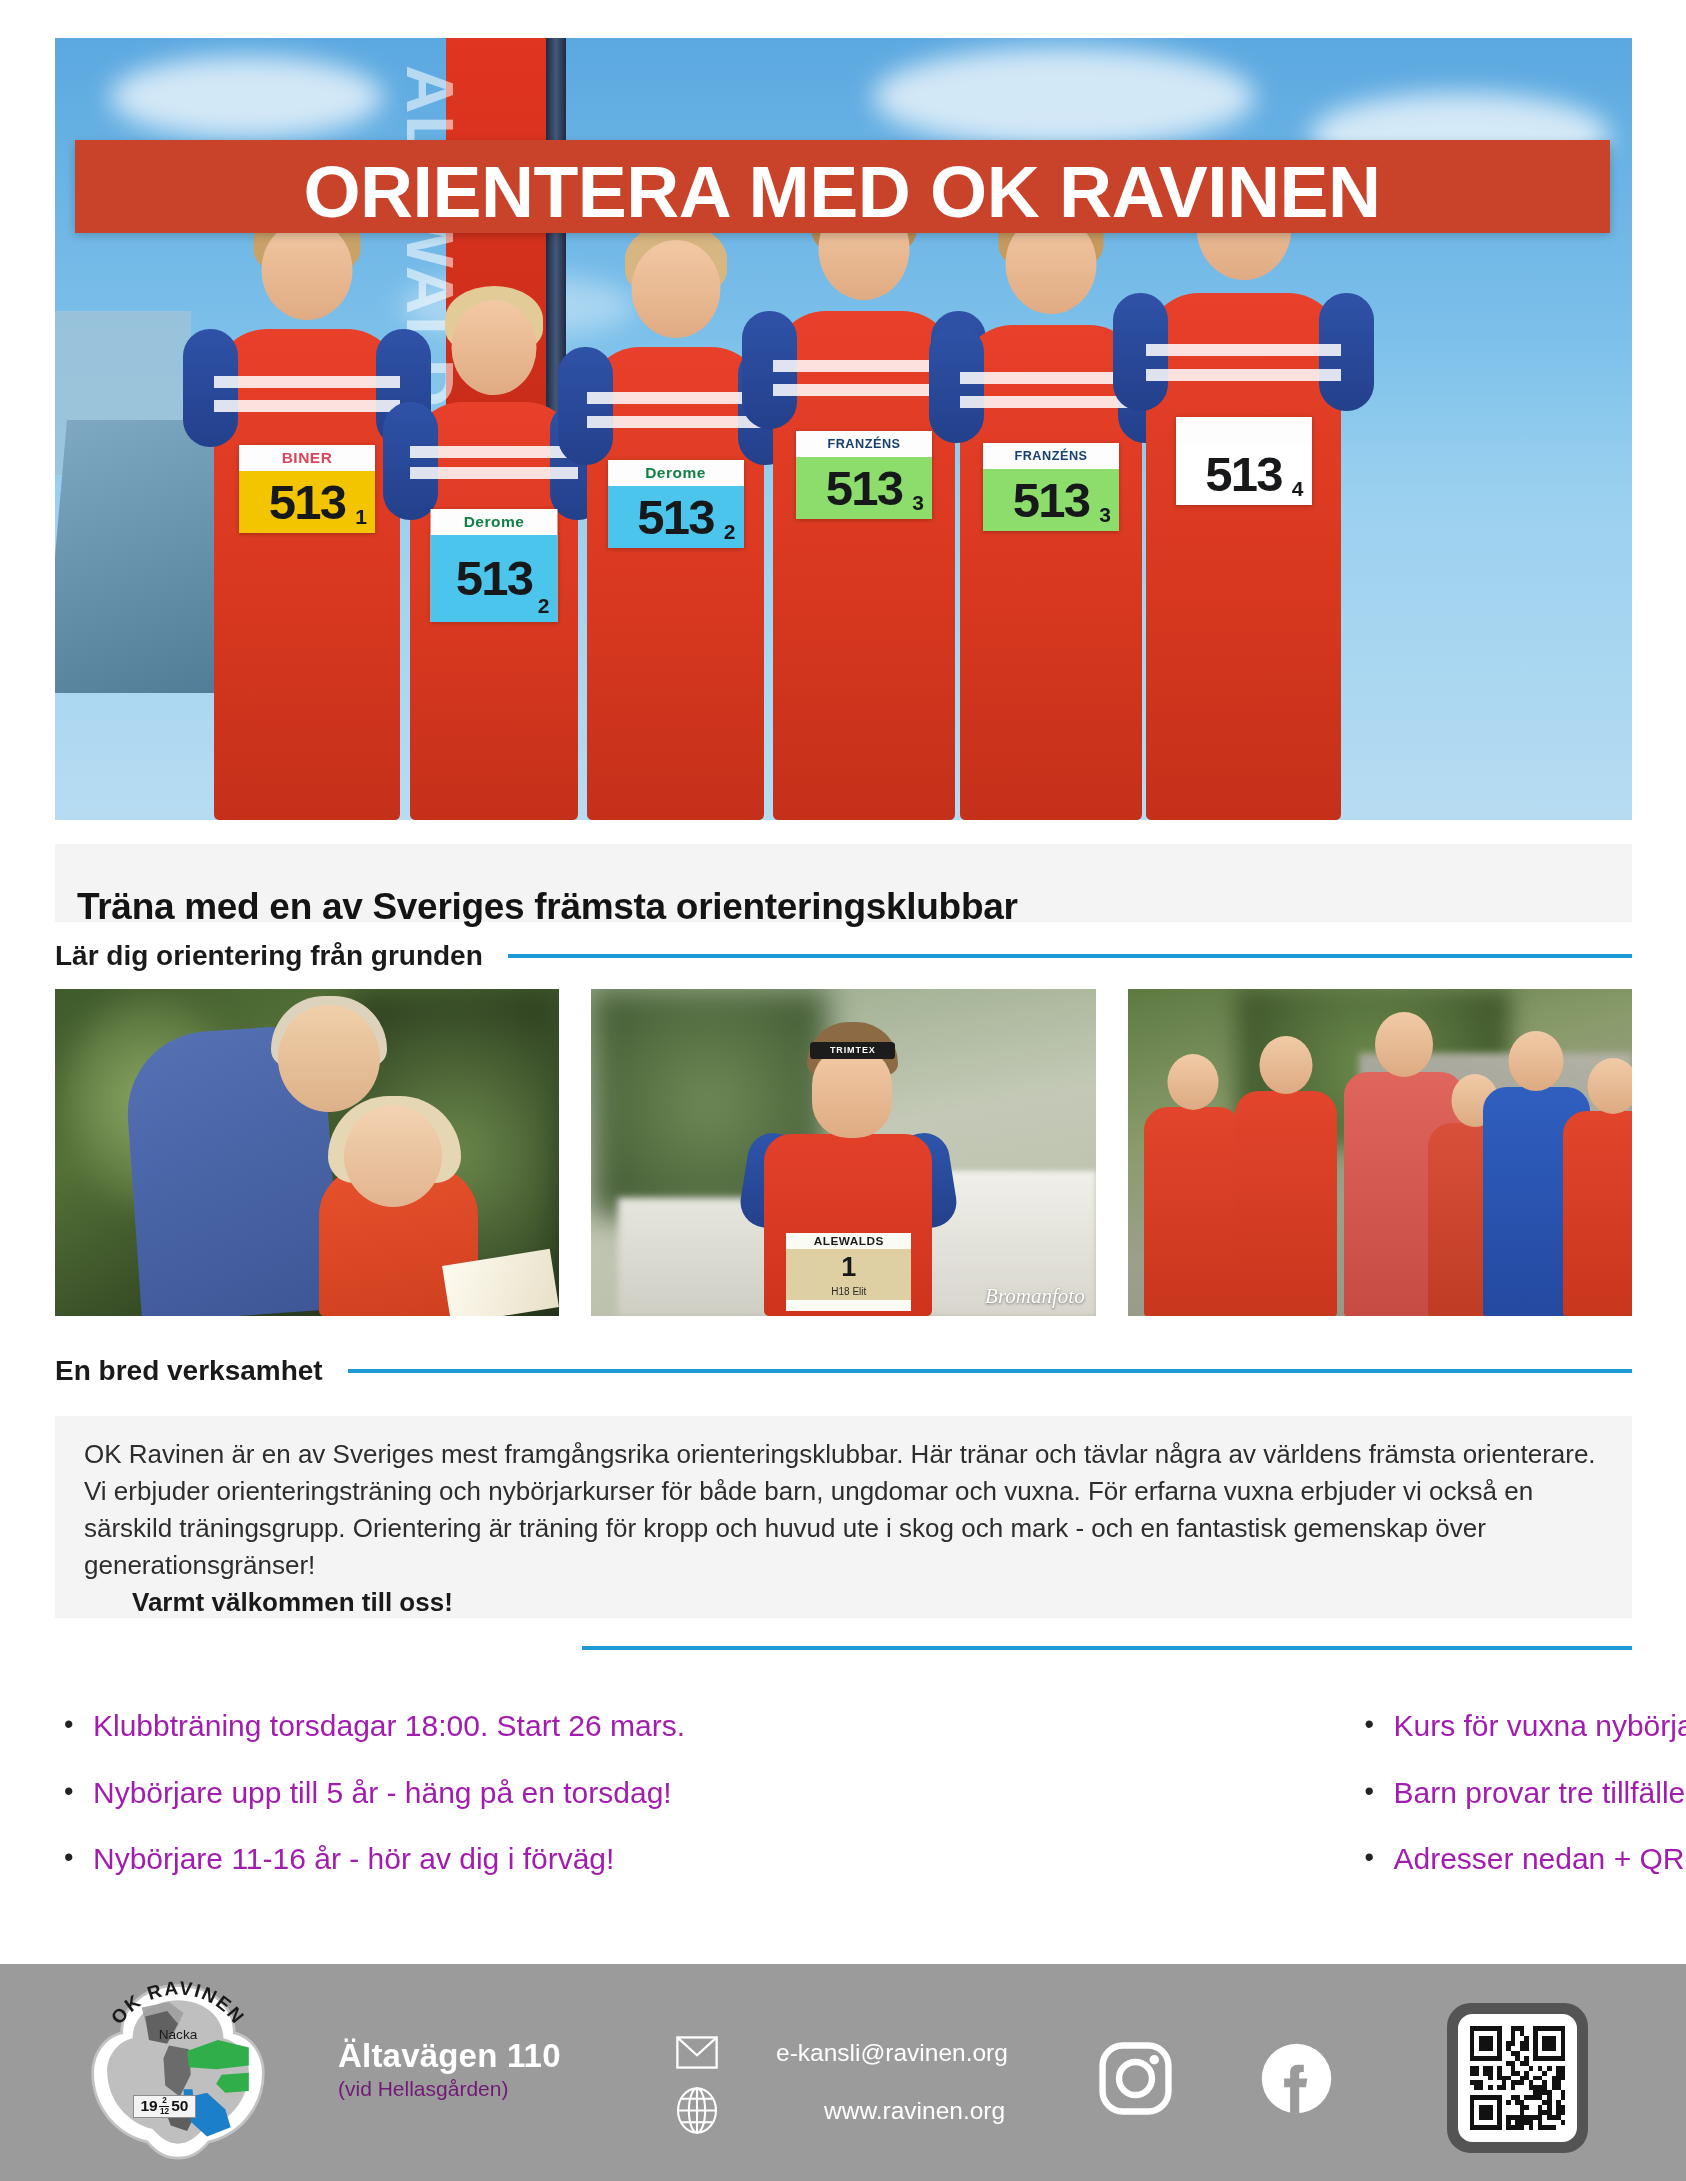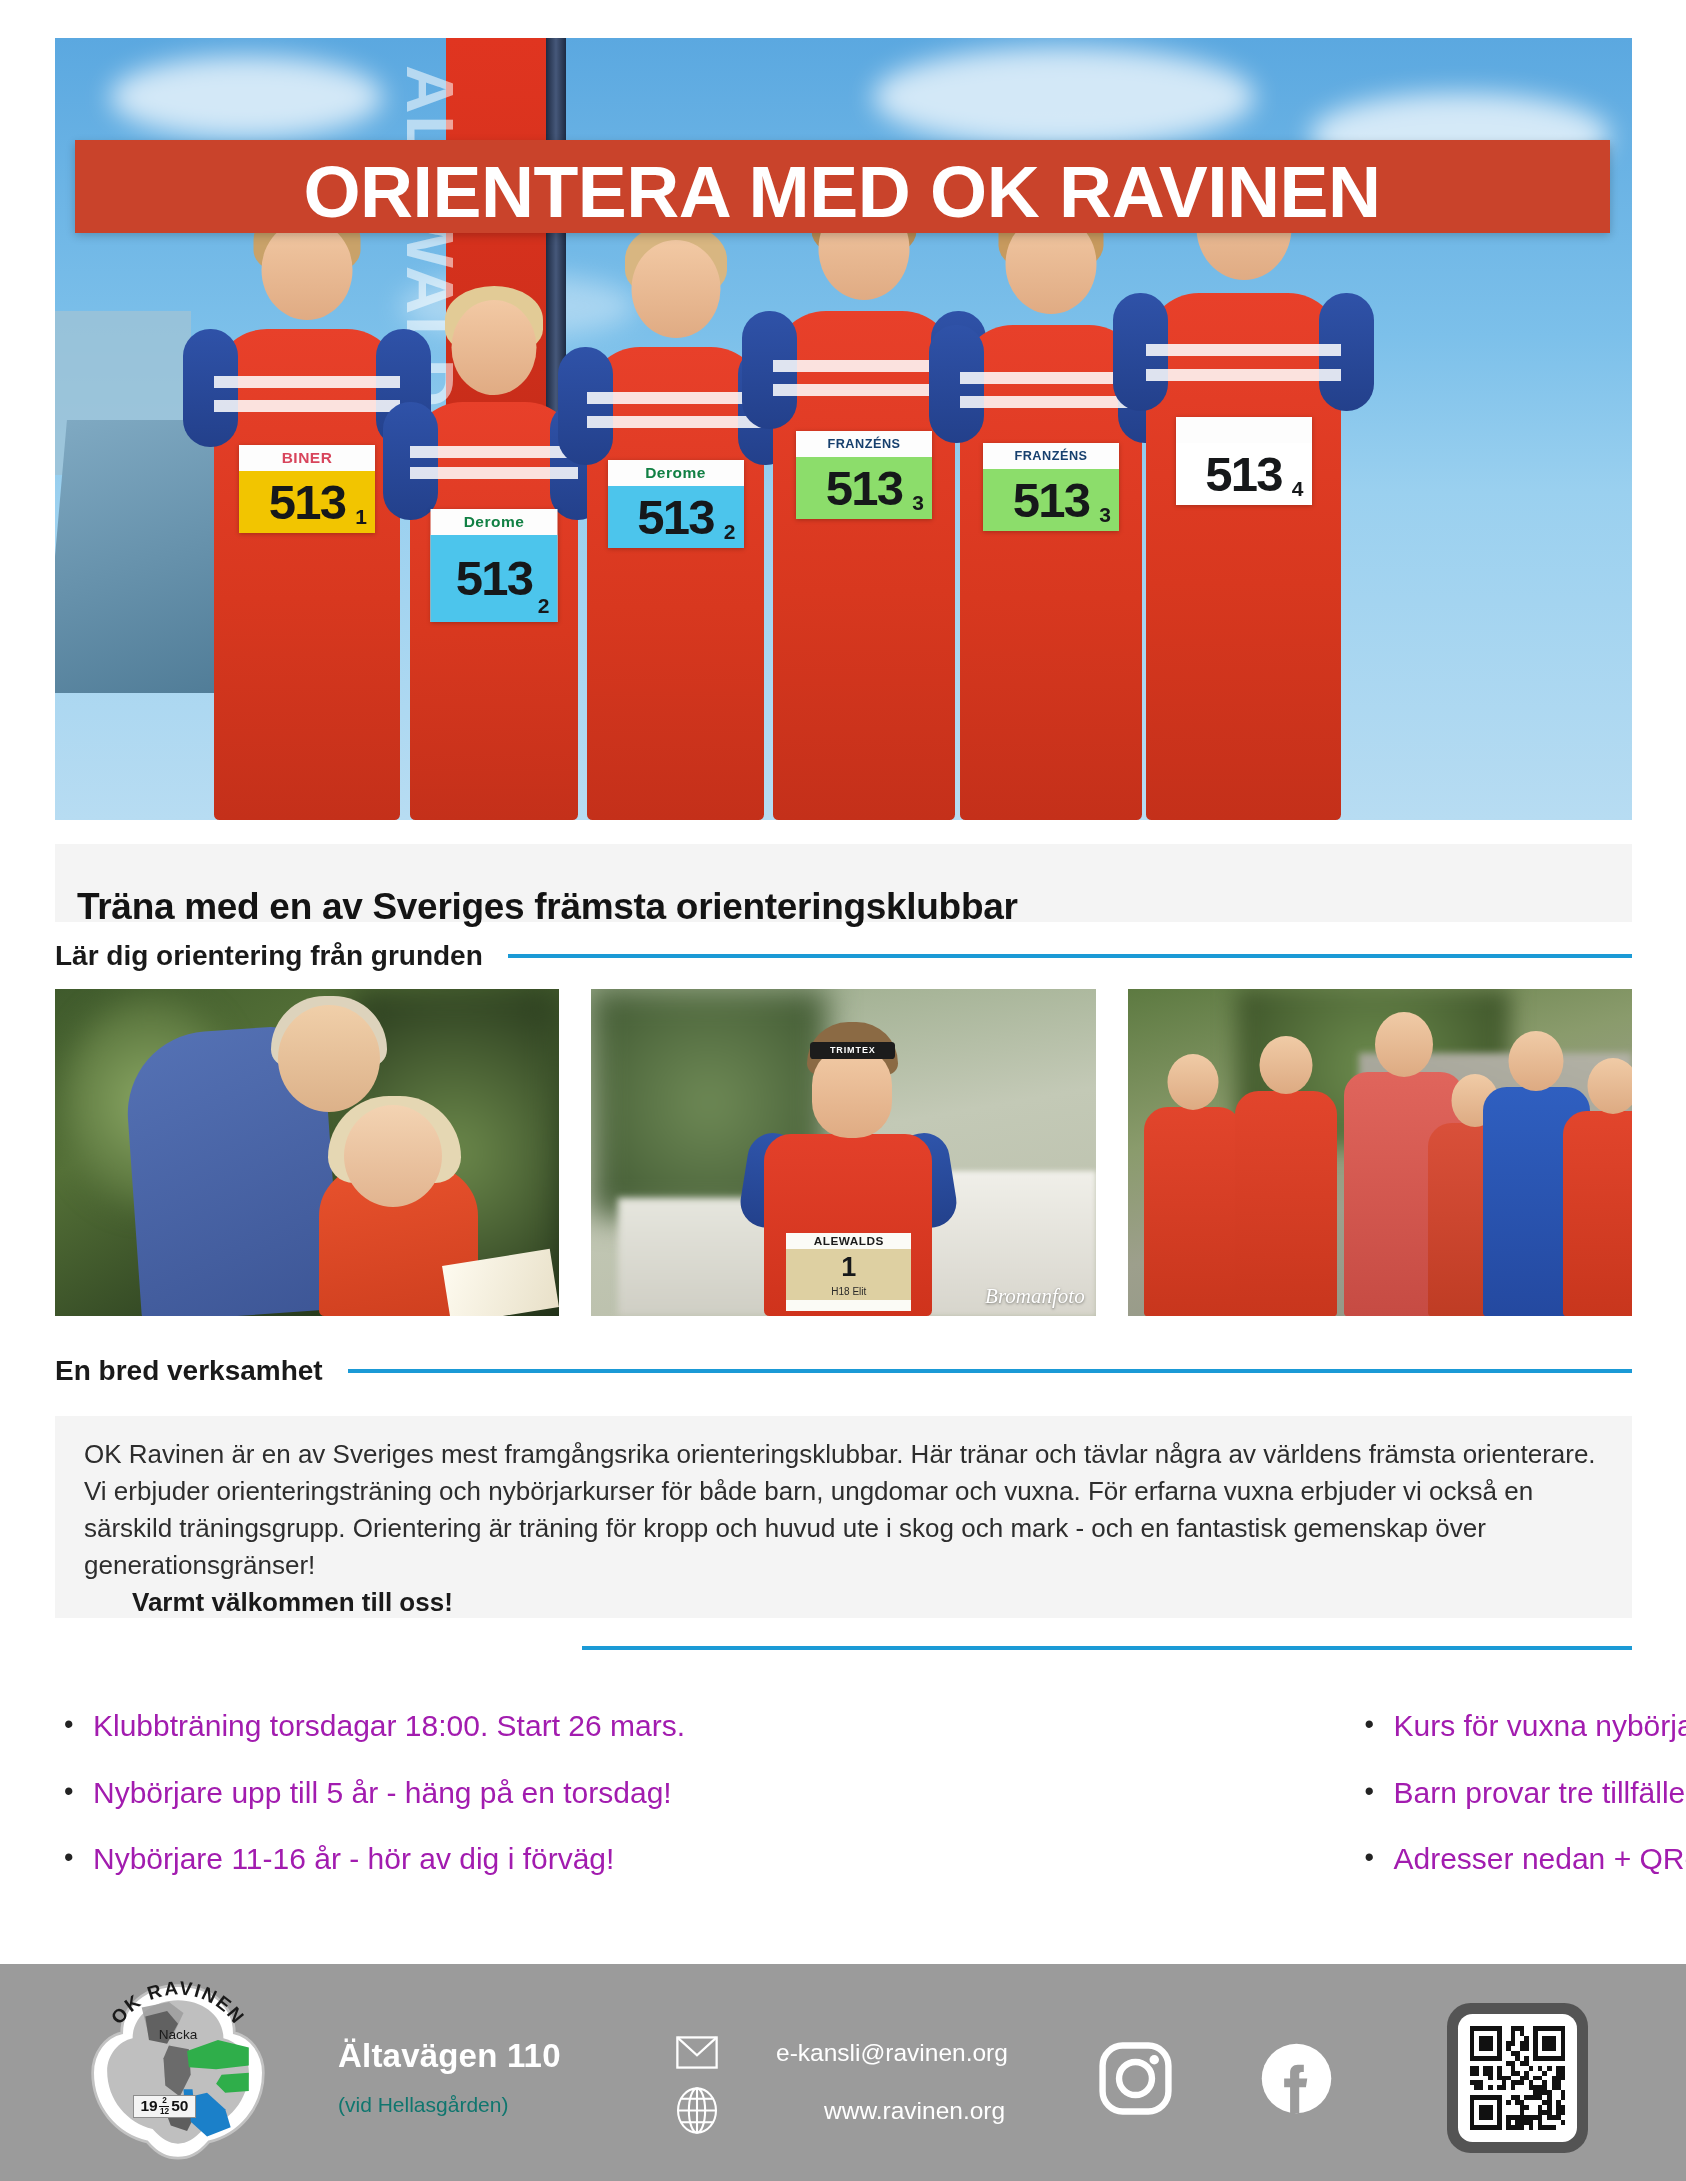--- a/index.html
+++ b/index.html
@@ -294,21 +294,21 @@
   .logo .year .frac {
     display: inline-flex; flex-direction: column; align-items: center;
     font-size: 8.2px; line-height: 8.2px; font-weight: bold;
   }
   .logo .year .frac .bar { width: 10px; height: 0.9px; background: #111; margin: 0.9px 0; }
 
   .addr {
     position: absolute; left: 338px; top: 2037px;
   }
   .addr .a1 { font-size: 33px; font-weight: bold; color: #ffffff; letter-spacing: 0.2px; }
-  .addr .a2 { font-size: 21px; color: #0f766e; margin-top: 18px; }
+  .addr .a2 { font-size: 21px; color: #701a75; margin-top: 2px; }
 
   .contact-row {
     position: absolute; display: flex; align-items: center; gap: 0;
   }
   #c-mail { left: 673px; top: 2029px; }
   #c-web  { left: 673px; top: 2087px; }
   .c-icon { width: 47px; height: 47px; display: flex; align-items: center; justify-content: center; }
   .c-text { font-size: 24.5px; color: #ffffff; margin-left: 56px; white-space: nowrap; }
   #c-web .c-text { margin-left: 104px; }
 

